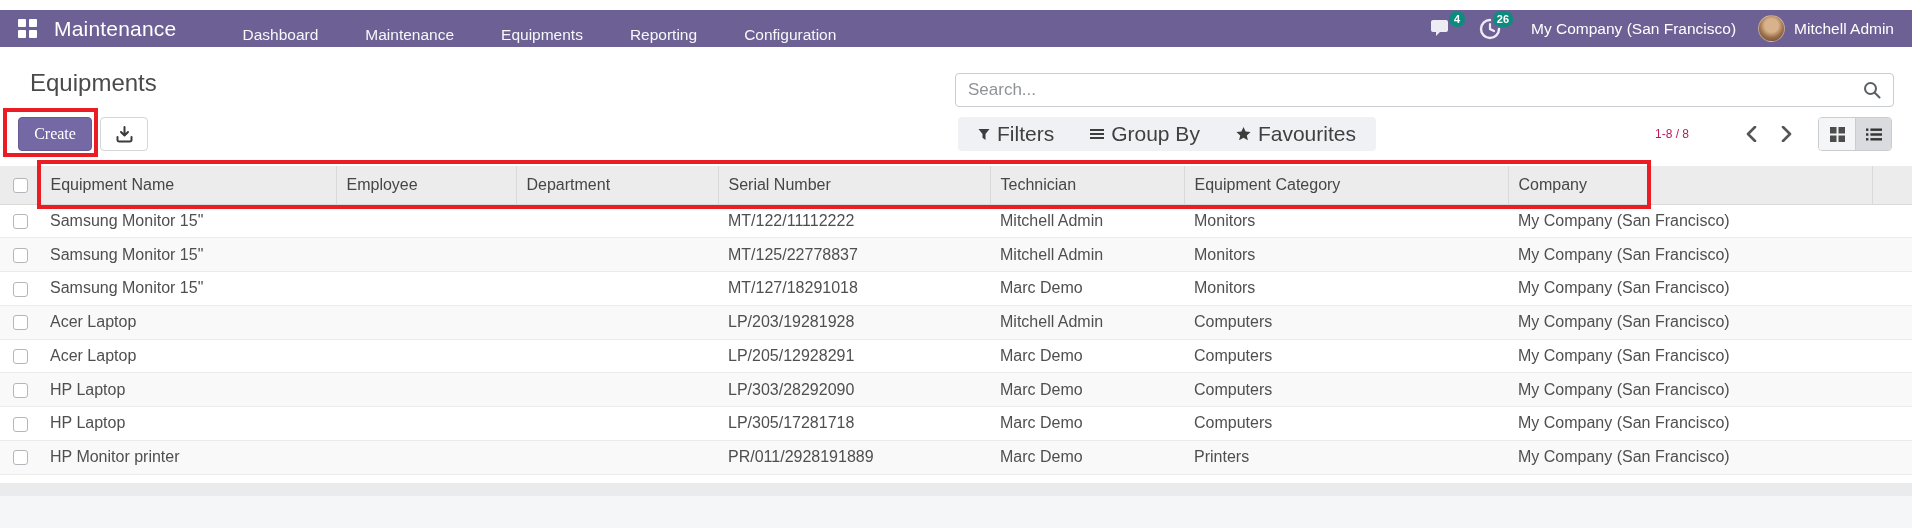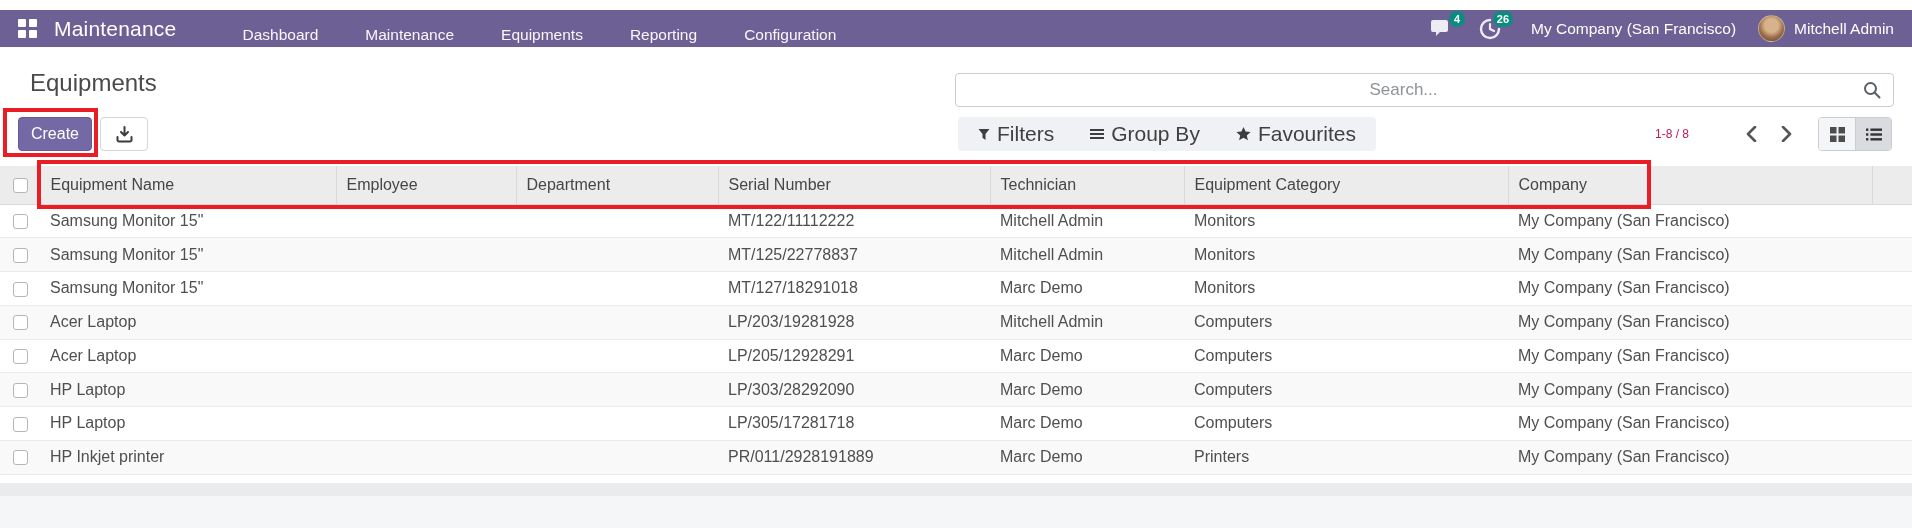--- a/index.html
+++ b/index.html
@@ -36,35 +36,35 @@
     background:radial-gradient(circle at 50% 38%, #d8b28a 0 34%, #9c6f4a 60%, #54382a 100%);
     border:1px solid rgba(255,255,255,.4);
   }
   .nav-user span{font-size:15.5px;}
 
   
   .page-title{position:absolute; left:30px; top:69px; font-size:24px; color:#4a4a4a; font-weight:400;}
   .btn-create{
     position:absolute; left:18px; top:117px; width:74px; height:34px;
     background:var(--primary); border:1px solid #665b96; border-radius:4px;
-    color:#fff; font-size:16px; font-family:Liberation Sans, sans-serif; cursor:pointer;
+    color:#fff; font-size:16px; font-family:Liberation Serif, serif; cursor:pointer;
   }
   .btn-export{
     position:absolute; left:100px; top:117px; width:48px; height:34px;
     background:#fff; border:1px solid #d4d6d9; border-radius:4px;
     display:flex; align-items:center; justify-content:center; cursor:pointer;
   }
   .search-box{
     position:absolute; left:955px; top:73px; width:939px; height:34px;
     border:1px solid #c9ccd0; border-radius:4px; background:#fff;
     display:flex; align-items:center;
   }
   .search-box input{
     flex:1; border:none; outline:none; font-size:17px; font-family:inherit;
-    color:#555; padding:0 12px; background:transparent;text-align:center;
+    color:#555; padding:0 12px; background:transparent;
   }
   .search-box input::placeholder{color:#8f9398;}
   .search-btn{border:none; background:none; padding:0 12px; cursor:pointer; display:flex; align-items:center;}
   .filter-bar{
     position:absolute; left:958px; top:117px; height:34px;
     background:#f0f1f4; border-radius:4px; display:flex; align-items:center;
     gap:36px; padding:0 20px;
   }
   .filter-item{display:flex; align-items:center; gap:7px; font-size:21px; color:#404040; cursor:pointer; white-space:nowrap;}
   .pager-text{position:absolute; left:1655px; top:117px; height:34px; line-height:34px; font-size:12px; color:#be185d;}
@@ -339,21 +339,21 @@
         <td></td>
         <td></td>
         <td>LP/305/17281718</td>
         <td>Marc Demo</td>
         <td>Computers</td>
         <td>My Company (San Francisco)</td>
         <td></td>
       </tr>
       <tr>
         <td><span class="cb"></span></td>
-        <td>HP Inkjet printer</td>
+        <td>HP Monitor printer</td>
         <td></td>
         <td></td>
         <td>PR/011/2928191889</td>
         <td>Marc Demo</td>
         <td>Printers</td>
         <td>My Company (San Francisco)</td>
         <td></td>
       </tr>
     </tbody>
 </table>

